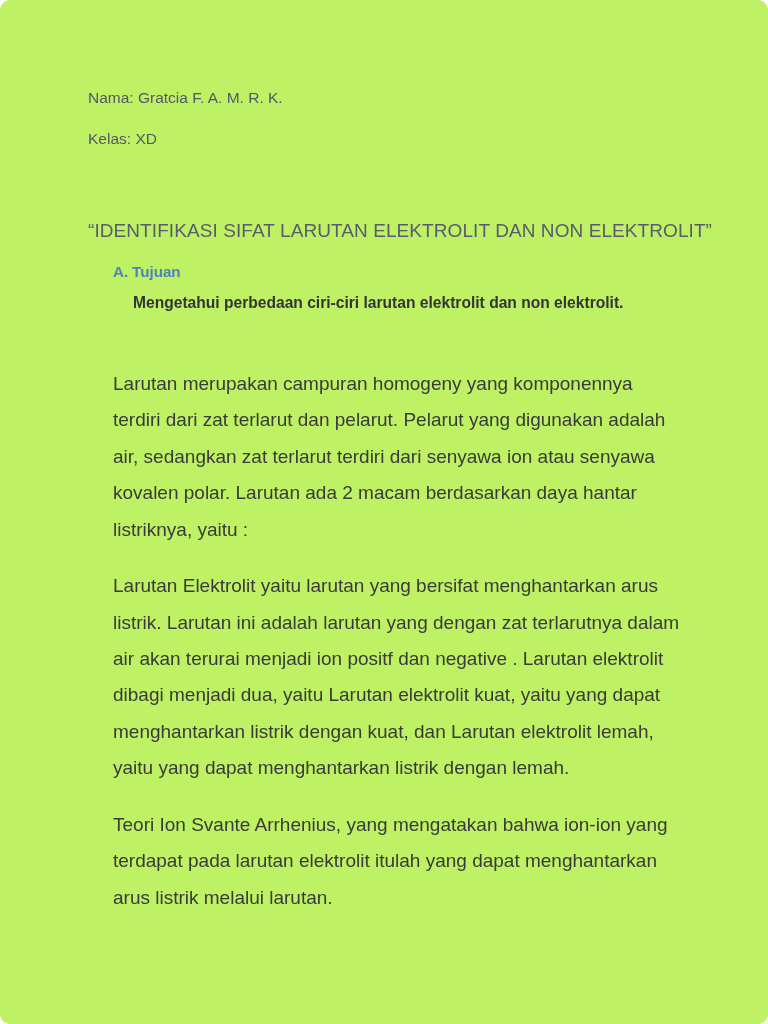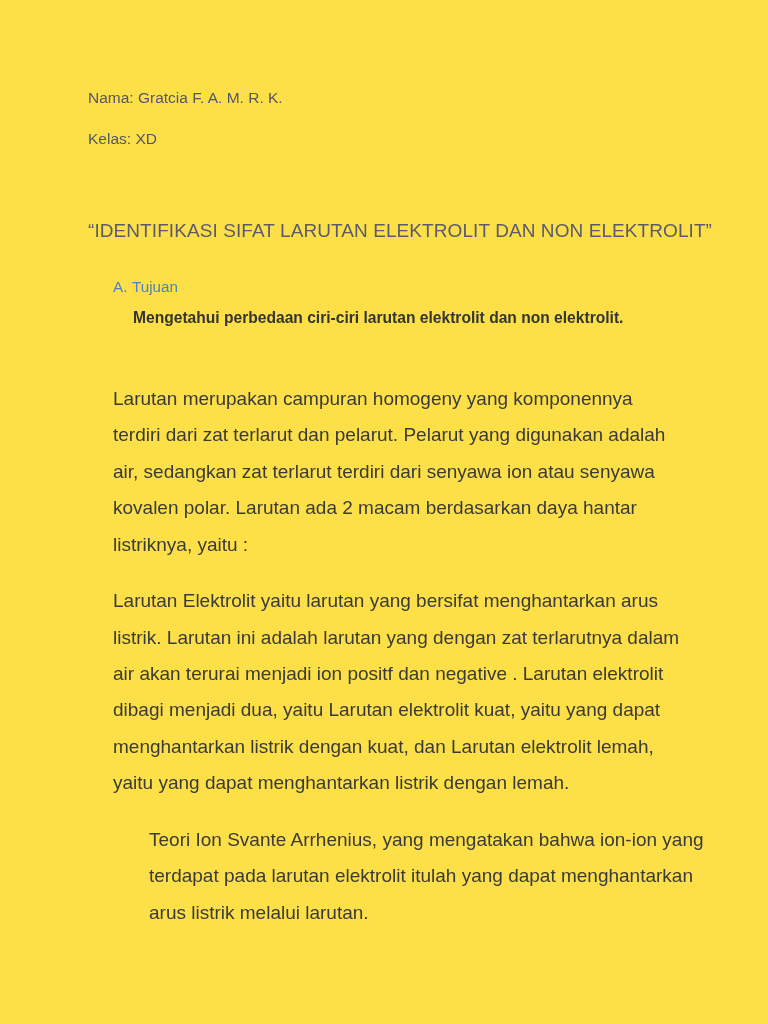--- a/index.html
+++ b/index.html
@@ -13,21 +13,22 @@
     height: 1024px;
     position: relative;
     overflow: hidden;
     font-family: "Liberation Sans", sans-serif;
     -webkit-font-smoothing: antialiased;
   }
 
   .page {
     position: absolute;
     inset: 0;
-    background: #fde047;
+    background: #bef264;
+    border-radius: 10px;
   }
 
   
   .meta-block {
     position: absolute;
     left: 88px;
     top: 88px;
     width: 600px;
   }
   .meta-line {
@@ -55,23 +56,23 @@
   .content {
     position: absolute;
     left: 113px;
     top: 262px;
     width: 575px;
   }
 
   .section-heading {
     color: #4f81bd;
     font-size: 15.2px;
-    font-weight: normal;
+    font-weight: bold;
     line-height: 1.3;
-    margin: 15px 0 6px 0;
+    margin: 0 0 6px 0;
   }
   .section-heading .letter {
     display: inline-block;
     min-width: 19px;
   }
 
   .section-a-body {
     margin: 0 0 0 20px;
     color: #343434;
     font-size: 15.6px;
@@ -86,21 +87,20 @@
 
   .para {
     margin: 0 0 20px 0;
     color: #3a3a3a;
     font-size: 19px;
     line-height: 1.92;
     width: 570px;
   }
   .para:last-child {
     margin-bottom: 0;
-    margin-left: 36px;
   }
 </style>
 </head>
 <body>
 
 <div class="page">
 
   <div class="meta-block">
     <div class="meta-line">Nama: Gratcia F. A. M. R. K.</div>
     <div class="meta-line">Kelas: XD</div>

